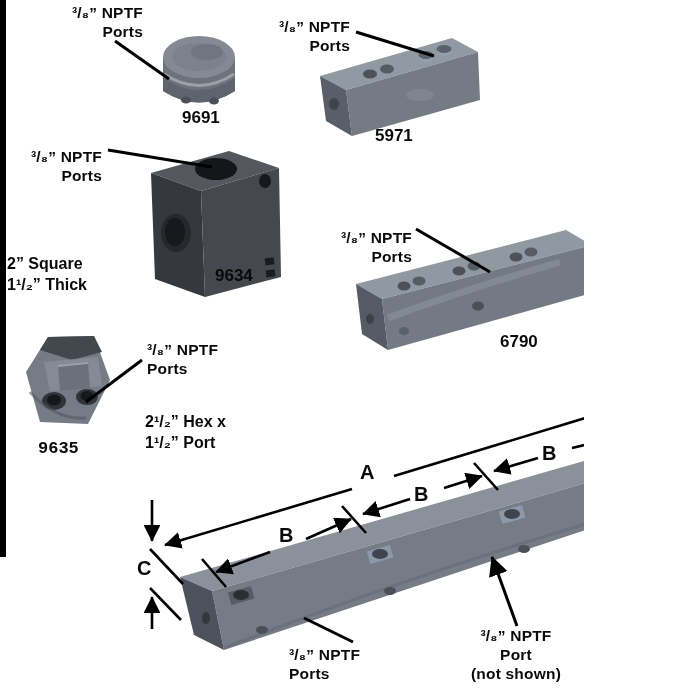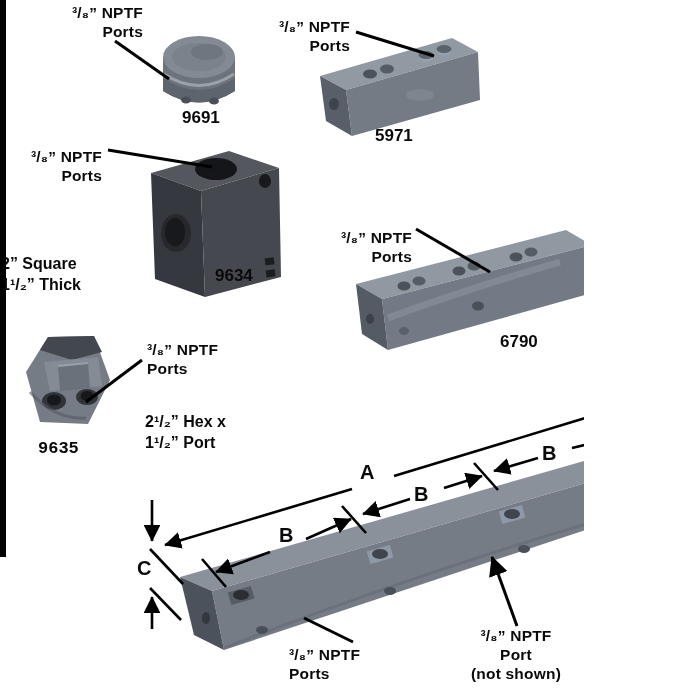--- a/index.html
+++ b/index.html
@@ -171,21 +171,21 @@
   <div class="lbl right" style="left:30px;top:3px;width:113px;">³/₈” NPTF
 Ports</div>
   <div class="num" style="left:182px;top:108px;width:60px;">9691</div>
 
   <div class="lbl right" style="left:240px;top:17px;width:110px;">³/₈” NPTF
 Ports</div>
   <div class="num" style="left:375px;top:126px;width:60px;">5971</div>
 
   <div class="lbl right" style="left:0px;top:147px;width:102px;">³/₈” NPTF
 Ports</div>
-  <div class="size" style="left:1px;top:253px;">2” Square
+  <div class="size" style="left:7px;top:253px;">2” Square
 1¹/₂” Thick</div>
   <div class="num" style="left:215px;top:266px;width:60px;">9634</div>
 
   <div class="lbl right" style="left:302px;top:228px;width:110px;">³/₈” NPTF
 Ports</div>
   <div class="num" style="left:500px;top:332px;width:60px;">6790</div>
 
   <div class="lbl" style="left:147px;top:340px;">³/₈” NPTF
 Ports</div>
   <div class="num" style="left:38px;top:439px;width:60px;font-family:Liberation Mono, monospace;">9635</div>

